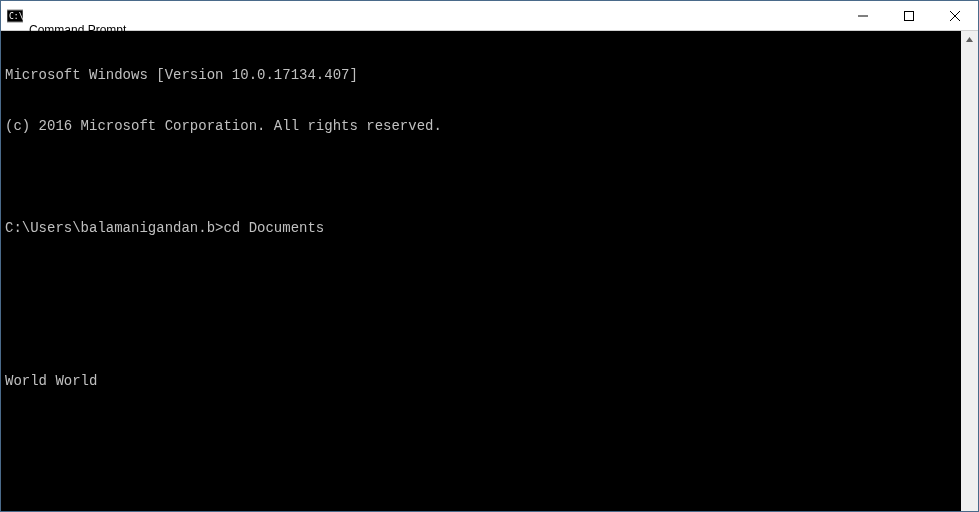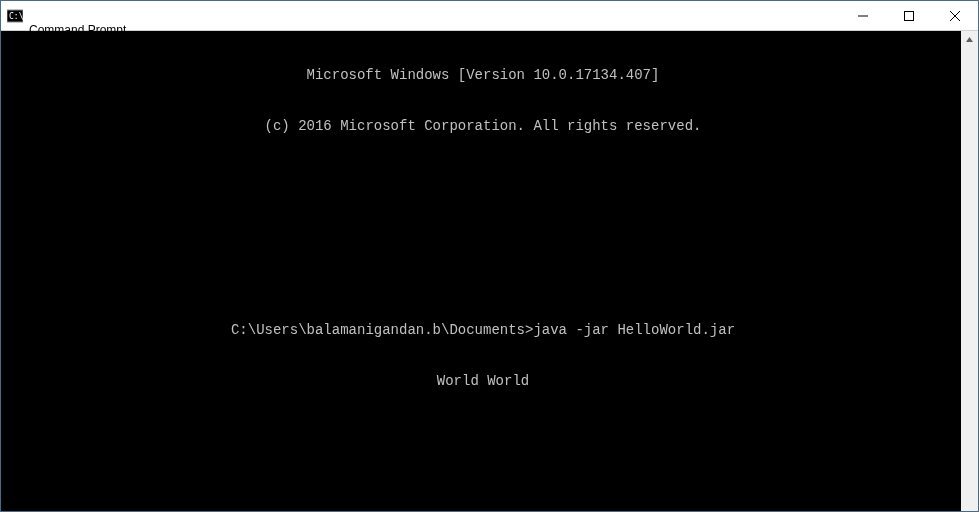--- a/index.html
+++ b/index.html
@@ -46,21 +46,21 @@
     flex: 1 1 auto;
     background: #000;
     color: #c0c0c0;
     font-family: Consolas, "Courier New", monospace;
     font-size: 14px;
     line-height: 17px;
     padding: 2px 0 0 4px;
     white-space: pre;
     overflow: hidden;
   }
-  .terminal .line { min-height: 17px; text-align: center; }
+  .terminal .line { min-height: 17px; }
   .scrollbar {
     width: 17px;
     background: #f0f0f0;
     display: flex; flex-direction: column;
   }
   .sb-btn {
     height: 17px;
     background: #f0f0f0;
     display: flex; align-items: center; justify-content: center;
   }
@@ -99,23 +99,23 @@
           </svg>
       </div>
     </div>
   </div>
 
   <div class="term-wrap">
     <div class="terminal">
       <div class="line">Microsoft Windows [Version 10.0.17134.407]</div>
       <div class="line">(c) 2016 Microsoft Corporation. All rights reserved.</div>
       <div class="line"></div>
+      <div class="line">C:\Users\balamanigandan.b&gt;cd Documents</div>
       <div class="line"></div>
       <div class="line"></div>
-      <div class="line">C:\Users\balamanigandan.b\Documents&gt;java -jar HelloWorld.jar</div>
       <div class="line">World World</div>
       
       
     </div>
     <div class="scrollbar">
       <div class="sb-btn">
         <svg width="9" height="9" viewBox="0 0 9 9">
             <polygon points="4.5,2 8,7 1,7"></polygon>
           </svg>
       </div>

